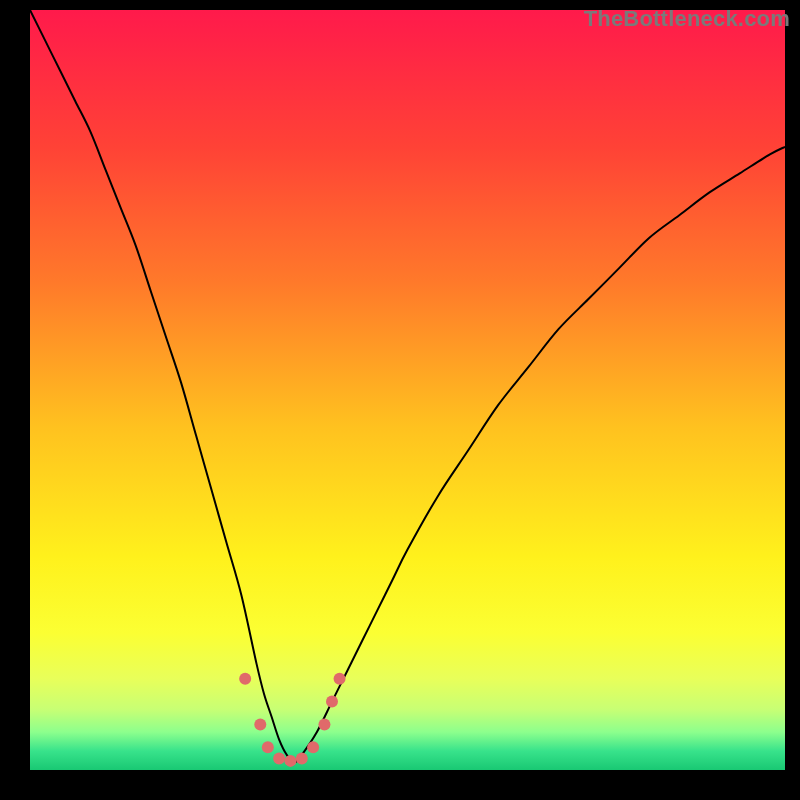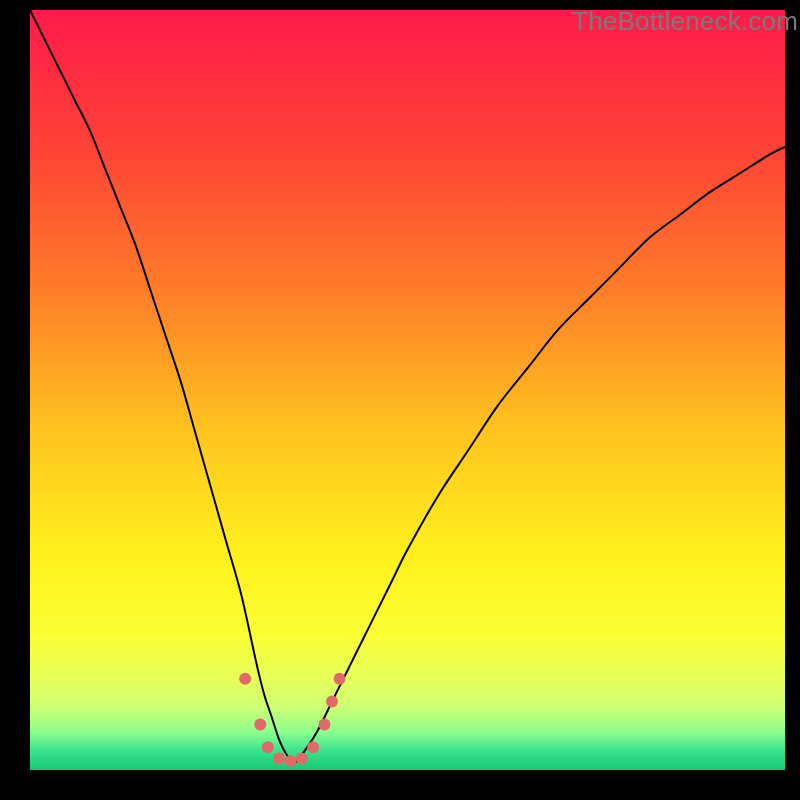--- a/index.html
+++ b/index.html
@@ -22,24 +22,24 @@
   .plot-area {
     position: absolute;
     left: 0;
     top: 0;
     width: 755px;
     height: 760px;
   }
   .watermark {
     position: absolute;
     top: 6px;
-    right: 2px;
+    right: 10px;
     color: #7a7a7a;
-    font-size: 26px;
-    font-weight: 400;
+    font-size: 22px;
+    font-weight: 700;
     letter-spacing: 0.2px;
     z-index: 10;
   }
 </style>
 </head>
 <body>
 
 <div class="watermark">TheBottleneck.com</div>
 
 <div class="frame">

